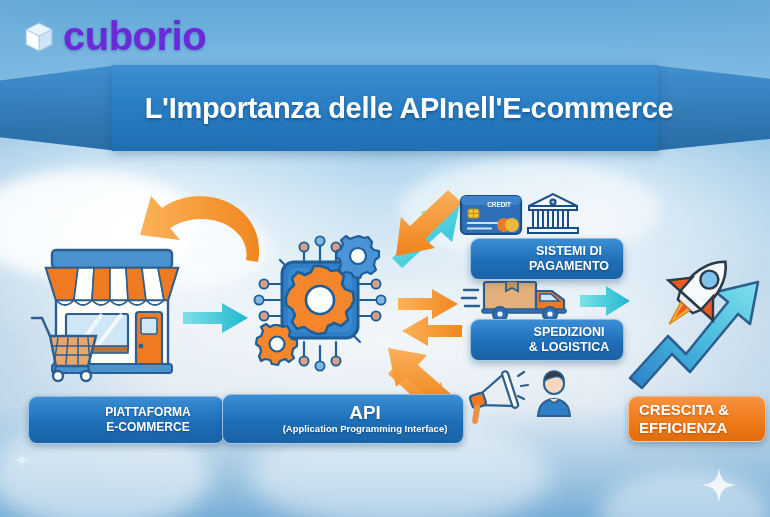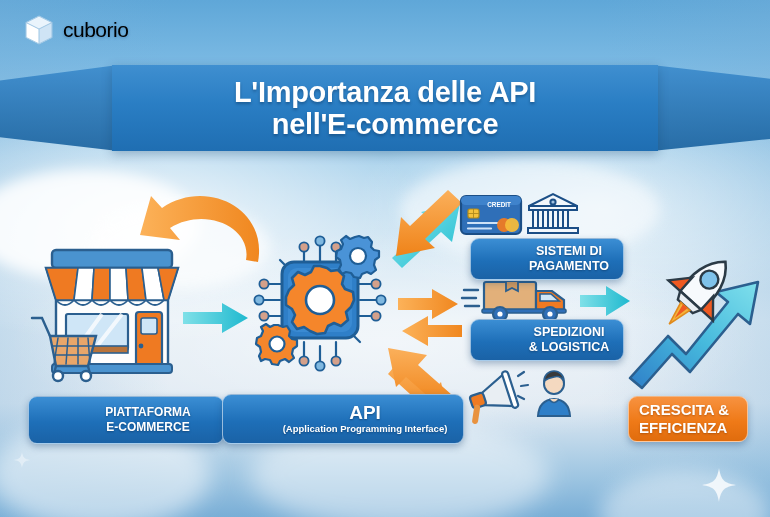--- a/index.html
+++ b/index.html
@@ -30,21 +30,21 @@
   .cloud.c3{left:400px;top:160px;width:260px;height:100px;opacity:.62;}
   .cloud.c4{left:250px;top:420px;width:300px;height:110px;opacity:.55;filter:blur(12px);}
   .cloud.c5{left:600px;top:470px;width:170px;height:90px;opacity:.5;filter:blur(10px);}
   .cloud.c6{left:-10px;top:420px;width:220px;height:110px;opacity:.6;filter:blur(11px);}
 
   .sparkle{position:absolute;width:34px;height:34px;opacity:.85;}
 
   
   .logo{position:absolute;left:24px;top:14px;display:flex;align-items:center;gap:9px;}
   .logo-text{
-    font-size:21px;font-weight:400;color:#000000;letter-spacing:-.5px;
+    font-size:40px;font-weight:700;color:#6d28d9;letter-spacing:-.5px;
     text-shadow:0 1px 3px rgba(30,80,130,.45);
   }
 
   
   .ribbon{position:absolute;left:0;top:57px;width:770px;height:100px;}
   .ribbon-band{
     position:absolute;left:112px;top:8px;width:546px;height:86px;
     background:linear-gradient(180deg,#3f8fd0 0%,#2a7ec4 45%,#1f6eb2 100%);
     box-shadow:0 3px 10px rgba(20,60,100,.30);
   }
@@ -52,24 +52,25 @@
   .ribbon-tail.left{left:0;
     background:linear-gradient(180deg,#3d8ccd,#1b639f);
     clip-path:polygon(0 18%,100% 0,100% 100%,0 84%);
     opacity:.92;}
   .ribbon-tail.right{left:652px;
     background:linear-gradient(180deg,#3d8ccd,#1b639f);
     clip-path:polygon(0 0,100% 16%,100% 86%,0 100%);
     opacity:.92;}
   .ribbon-title{
     position:absolute;left:112px;top:8px;width:546px;height:86px;
-    display:flex;flex-direction:column;align-items:center;justify-content:center;
+    display:flex;flex-direction:row;align-items:center;justify-content:center;
     color:#fff;font-weight:700;font-size:29px;line-height:1.12;
     text-shadow:0 2px 3px rgba(10,50,90,.45);
     letter-spacing:-.3px;
+    padding-left:24px;
   }
 
   
   .pill{
     position:absolute;
     display:flex;flex-direction:column;align-items:center;justify-content:center;
     border-radius:9px;color:#fff;text-align:center;font-weight:700;
     border:1px solid rgba(255,255,255,.55);
     box-shadow:0 3px 7px rgba(25,70,115,.35);
     text-shadow:0 1px 2px rgba(10,45,85,.55);
@@ -84,21 +85,21 @@
   .pill .l1{display:block;}
   .pill .l2{display:block;}
 
   #pill-platform{left:28px;top:396px;width:150px;height:46px;font-size:12px;line-height:1.22;}
   #pill-api{left:222px;top:394px;width:196px;height:48px;}
   #pill-api .l1{font-size:19px;line-height:1.05;}
   #pill-api .l2{font-size:9.5px;font-weight:700;line-height:1.3;}
   #pill-pay{left:470px;top:238px;width:108px;height:40px;font-size:12.5px;line-height:1.2;}
   #pill-ship{left:470px;top:319px;width:108px;height:40px;font-size:12.5px;line-height:1.2;}
   #pill-mkt{left:470px;top:418px;width:108px;height:40px;font-size:12.5px;line-height:1.2;}
-  #pill-growth{left:628px;top:396px;width:120px;height:46px;font-size:15px;line-height:1.22;text-align:left;align-items:flex-start;padding-left:10px;box-sizing:border-box;}
+  #pill-growth{left:628px;top:396px;width:138px;height:46px;font-size:15px;line-height:1.22;text-align:left;align-items:flex-start;padding-left:10px;box-sizing:border-box;}
 
   
   .icon-abs{position:absolute;}
   svg{display:block;overflow:visible;}
 </style>
 </head>
 <body>
 
 <div id="stage">
 

